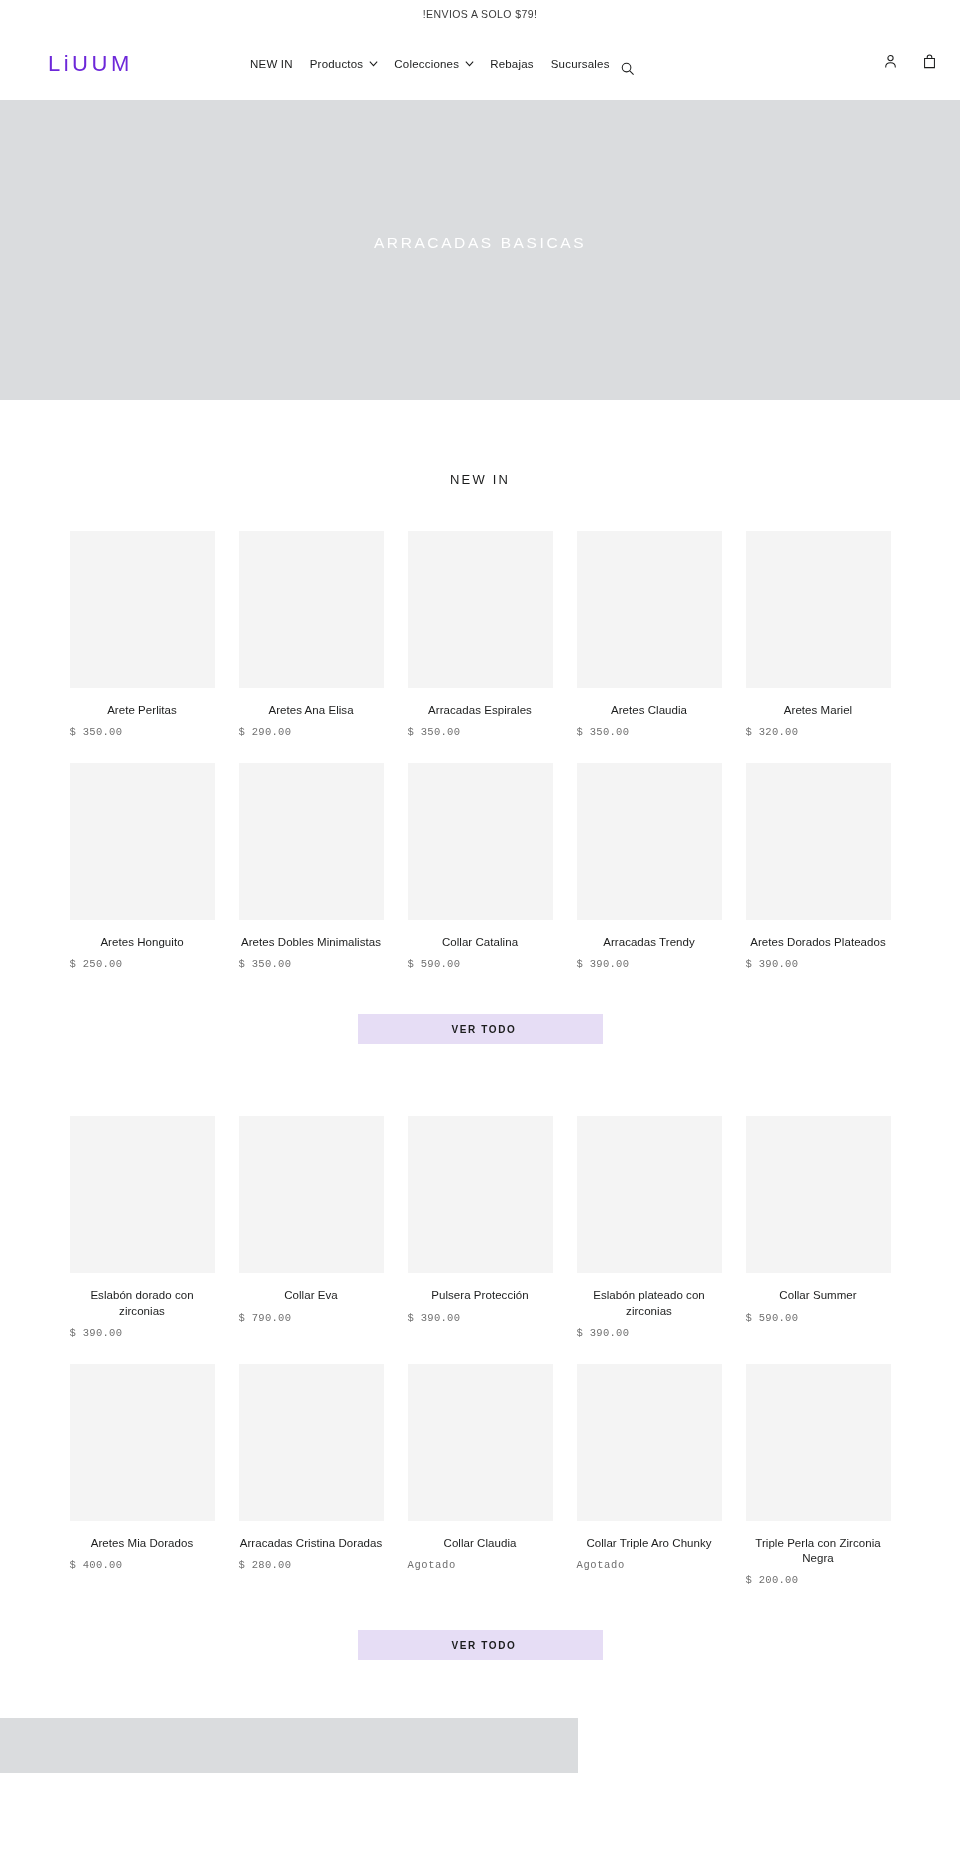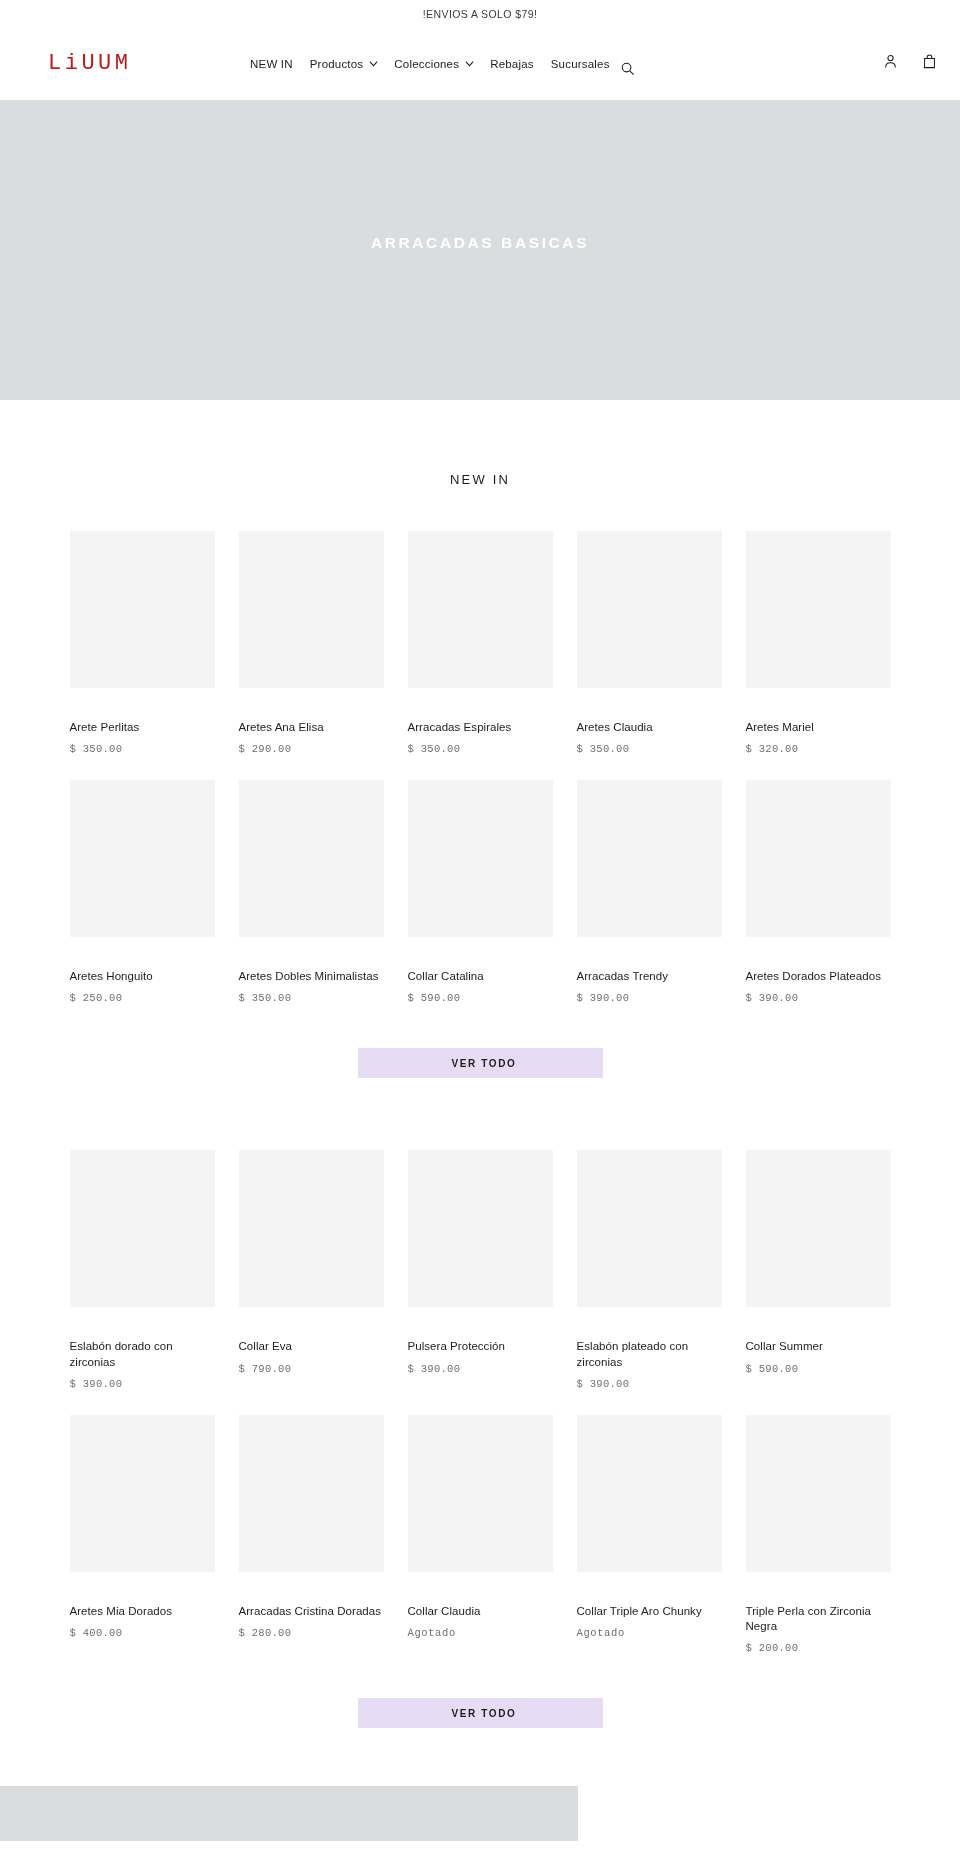--- a/index.html
+++ b/index.html
@@ -37,25 +37,24 @@
     align-items: center;
     padding: 0 22px 0 48px;
     background: #ffffff;
     position: relative;
   }
 
   .logo {
     font-size: 22px;
     letter-spacing: 3.5px;
     font-weight: 400;
-    color: #b91c1c;
+    color: #6d28d9;
     width: 160px;
     flex: 0 0 160px;
     line-height: 1;
-    font-family: Liberation Mono, monospace;
   }
 
   .nav {
     display: flex;
     align-items: center;
     gap: 17px;
     margin-left: 42px;
   }
 
   .nav-item {
@@ -100,21 +99,21 @@
     background: #dadcde;
     display: flex;
     align-items: center;
     justify-content: center;
   }
 
   .hero-title {
     font-size: 15.5px;
     letter-spacing: 2.6px;
     color: #ffffff;
-    font-weight: 700;
+    font-weight: 400;
     position: relative;
     top: -7px;
   }
 
   
   .section { padding-top: 72px; }
 
   .section-title {
     text-align: center;
     font-size: 13px;
@@ -136,26 +135,27 @@
   .card { width: 145px; margin-bottom: 25px; cursor: pointer; }
 
   .card-img {
     width: 145px;
     height: 157px;
     background: #f4f4f4;
     display: block;
   }
 
   .card-title {
-    margin-top: 32px;
+    margin-top: 15px;
     font-size: 11.5px;
     line-height: 1.32;
     font-weight: 500;
     color: #1c1d1d;
     letter-spacing: .05px;
+    text-align: center;
   }
 
   .card-price {
     margin-top: 8px;
     font-family: "Liberation Mono", monospace;
     font-size: 10.5px;
     color: #6f6f6f;
     letter-spacing: .3px;
   }
 

